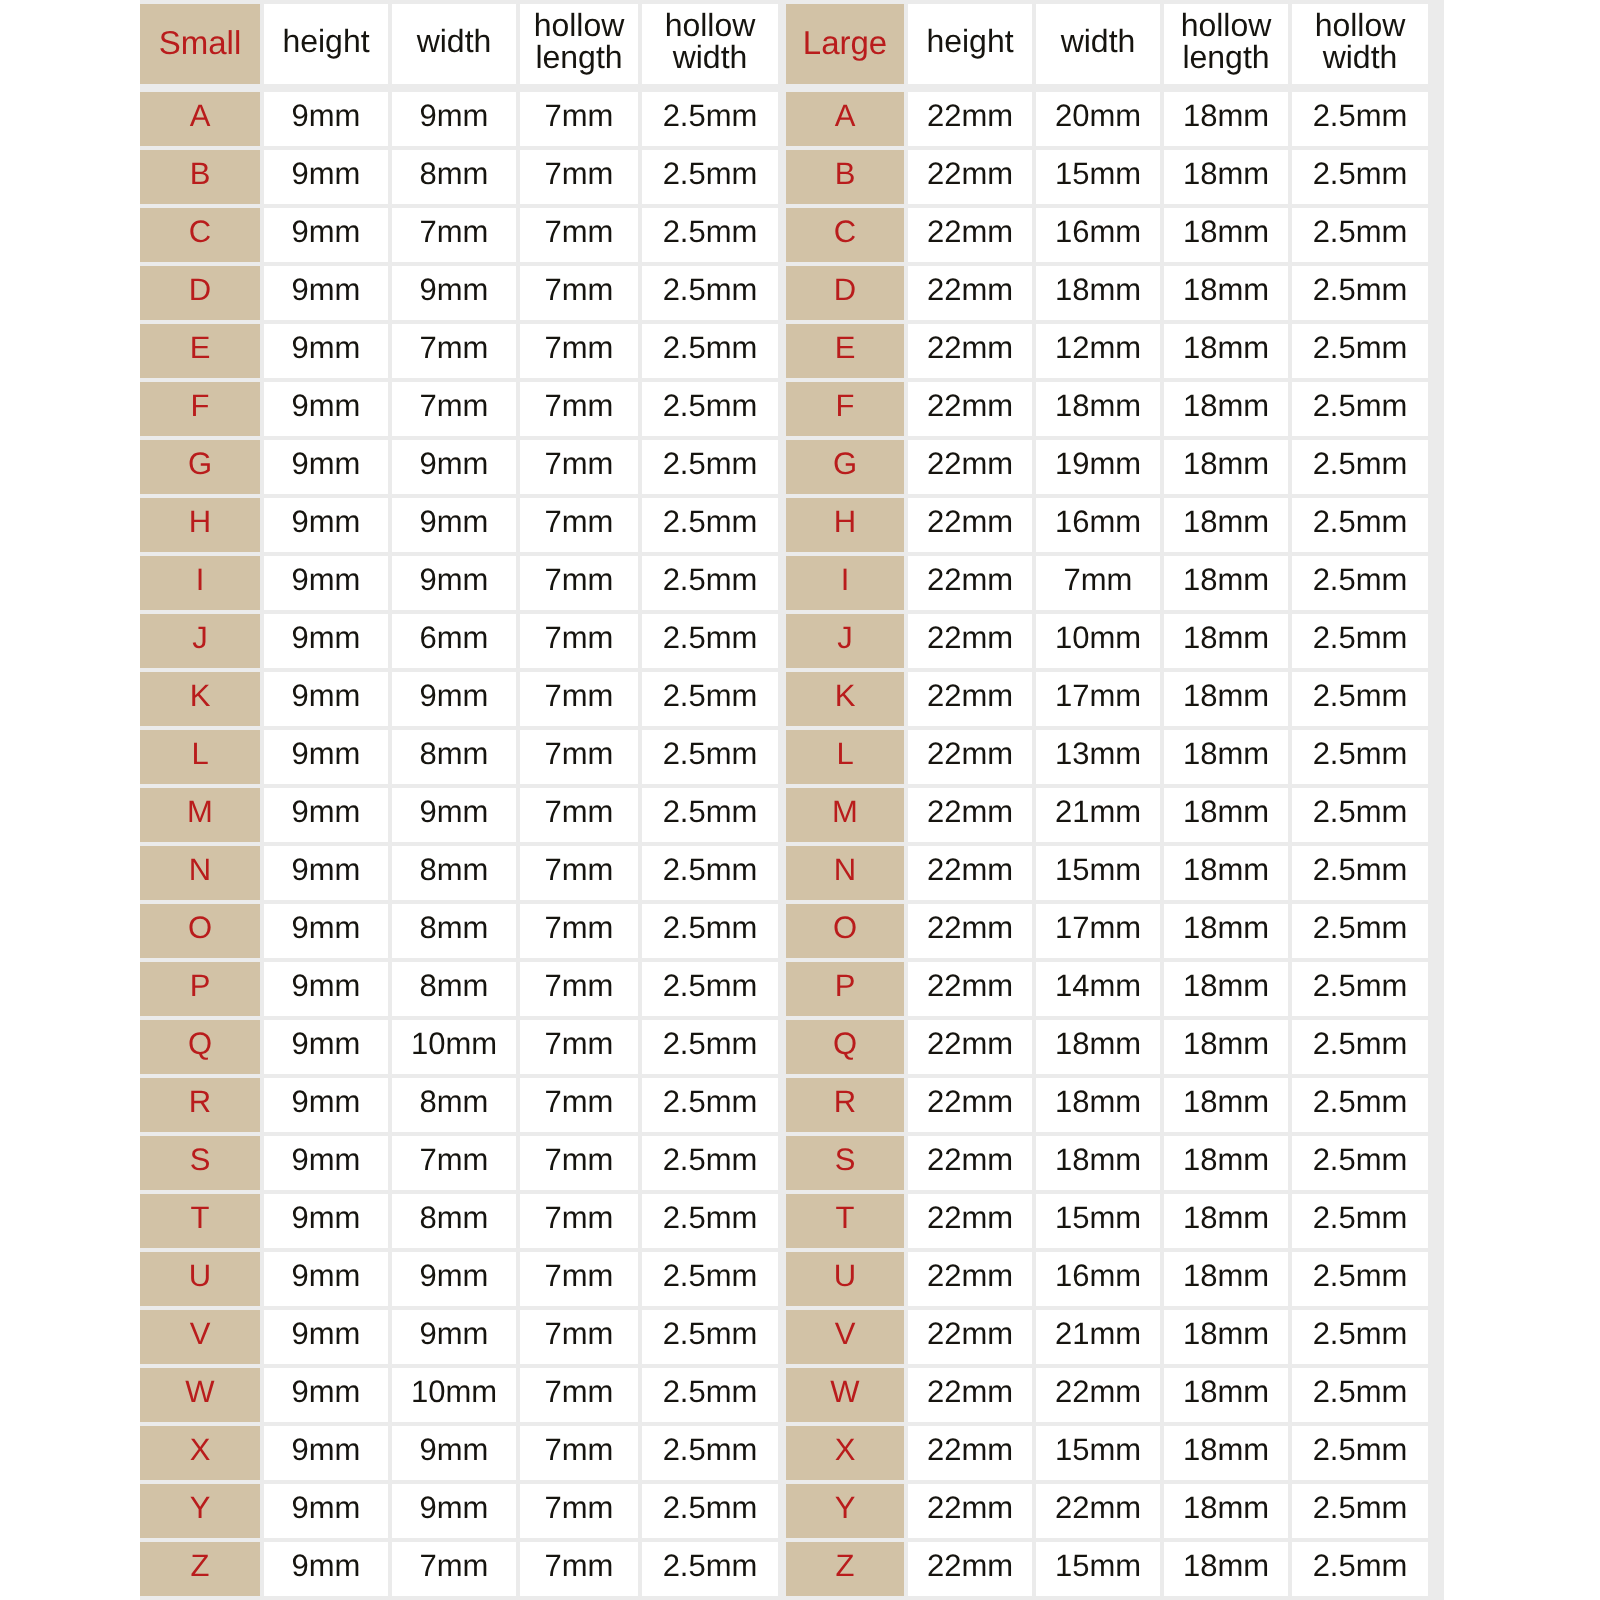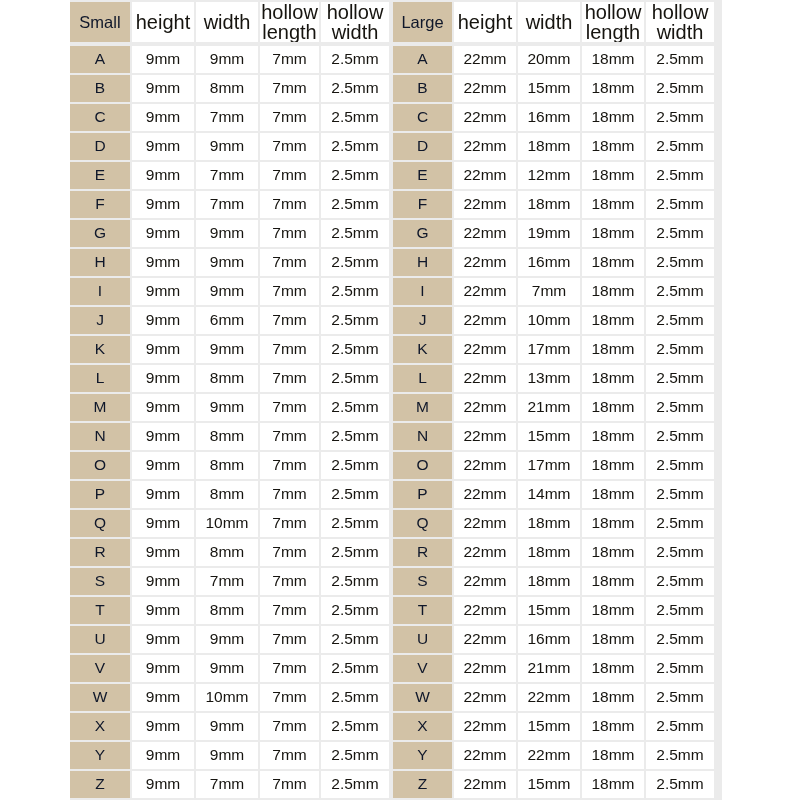--- a/index.html
+++ b/index.html
@@ -73,25 +73,25 @@
     text-align: center;
     font-size: 15.5px;
     line-height: 1.05;
     box-sizing: border-box;
     overflow: hidden;
     white-space: nowrap;
   }
 
   .cell.label {
     background: #d2c2a6;
-    color: #0f172a;
+    color: #b91c1c;
   }
 
   .cell.head {
-    font-size: 20px;
+    font-size: 16px;
     white-space: normal;
     line-height: 1.0;
     padding: 0 2px;
   }
   .cell.head.label {
     font-size: 16.5px;
   }
 
   
   .c-label  { width: 60px; }

